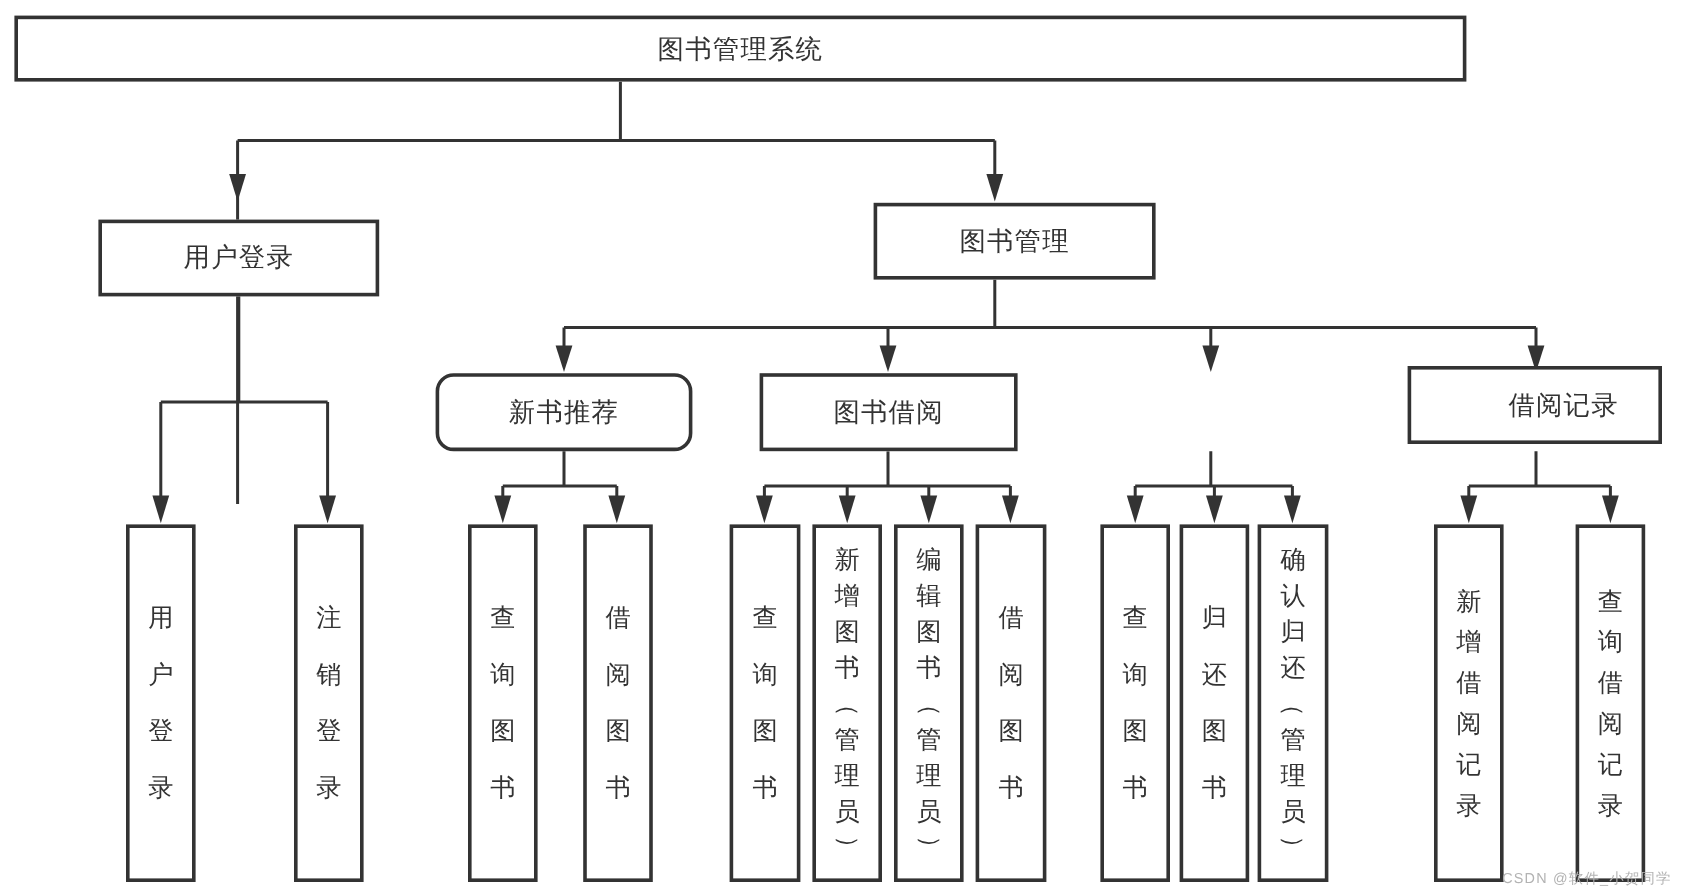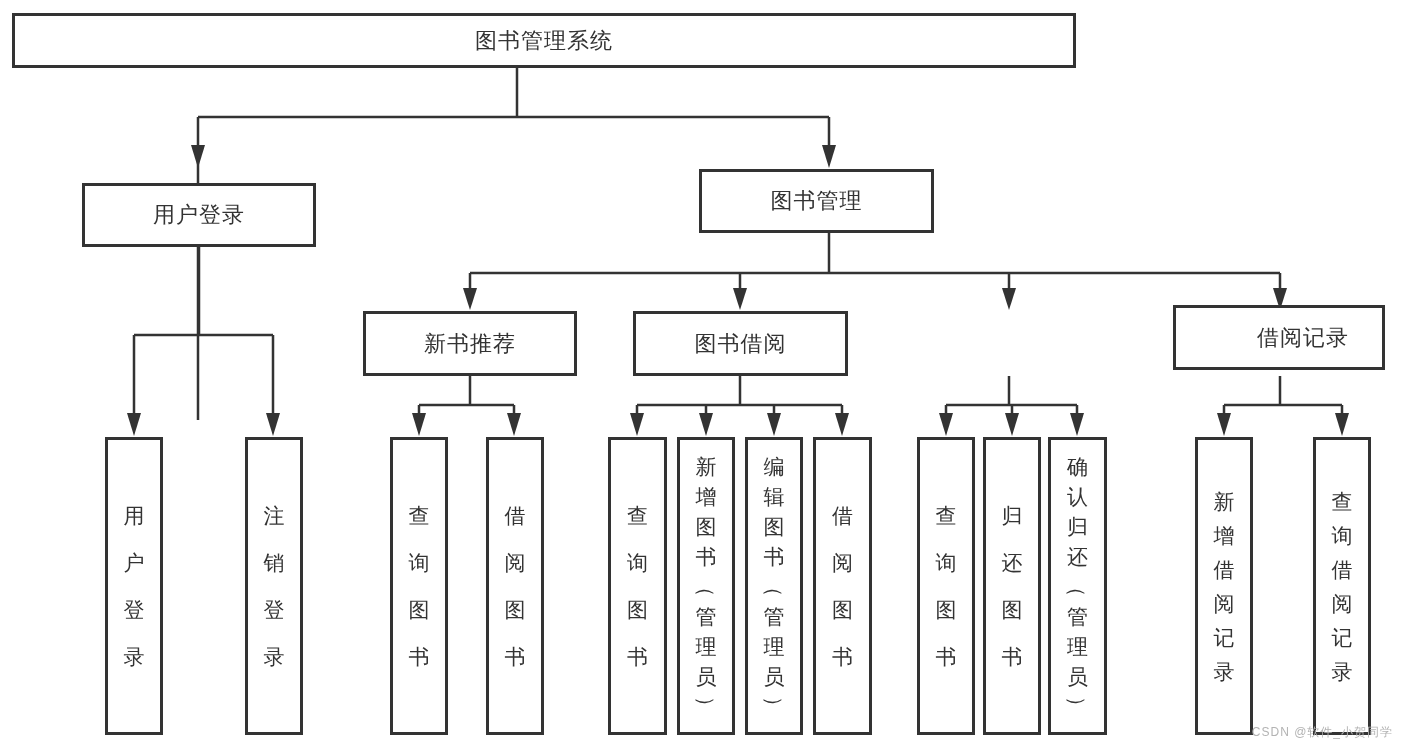--- a/index.html
+++ b/index.html
@@ -91,26 +91,26 @@
       <polygon points="767,413 781,413 774,436"></polygon>
       <polygon points="835,413 849,413 842,436"></polygon>
       <polygon points="939,413 953,413 946,436"></polygon>
       <polygon points="1005,413 1019,413 1012,436"></polygon>
       <polygon points="1070,413 1084,413 1077,436"></polygon>
       <polygon points="1217,413 1231,413 1224,436"></polygon>
       <polygon points="1335,413 1349,413 1342,436"></polygon>
     </g>
   </svg>
 
-  <div class="node" style="left:12px; top:13px; width:1064px; height:55px;">图书管理系统</div>
+  <div class="node" style="left:12px; top:13px; width:1210px; height:55px;">图书管理系统</div>
 
   <div class="node" style="left:82px; top:169px; width:234px; height:64px;margin-top:14px;">用户登录</div>
-  <div class="node" style="left:699px; top:169px; width:235px; height:64px;">图书管理</div>
-
-  <div class="node" style="left:363px; top:311px; width:214px; height:65px;">新书推荐</div>
+  <div class="node" style="left:728px; top:169px; width:235px; height:64px;">图书管理</div>
+
+  <div class="node" style="left:363px; top:311px; width:214px; height:65px;border-radius:15px;">新书推荐</div>
   <div class="node" style="left:633px; top:311px; width:215px; height:65px;">图书借阅</div>
   <div class="node" style="left:1173px; top:305px; width:212px; height:65px;padding-left:48px;">借阅记录</div>
 
   <div class="vnode" style="left: 105px; top: 437px; width: 58px; height: 298px; gap: 26px;">
       <span>用</span>
       <span>户</span>
       <span>登</span>
       <span>录</span>
     </div>
   <div class="vnode" style="left: 245px; top: 437px; width: 58px; height: 298px; gap: 26px;">

